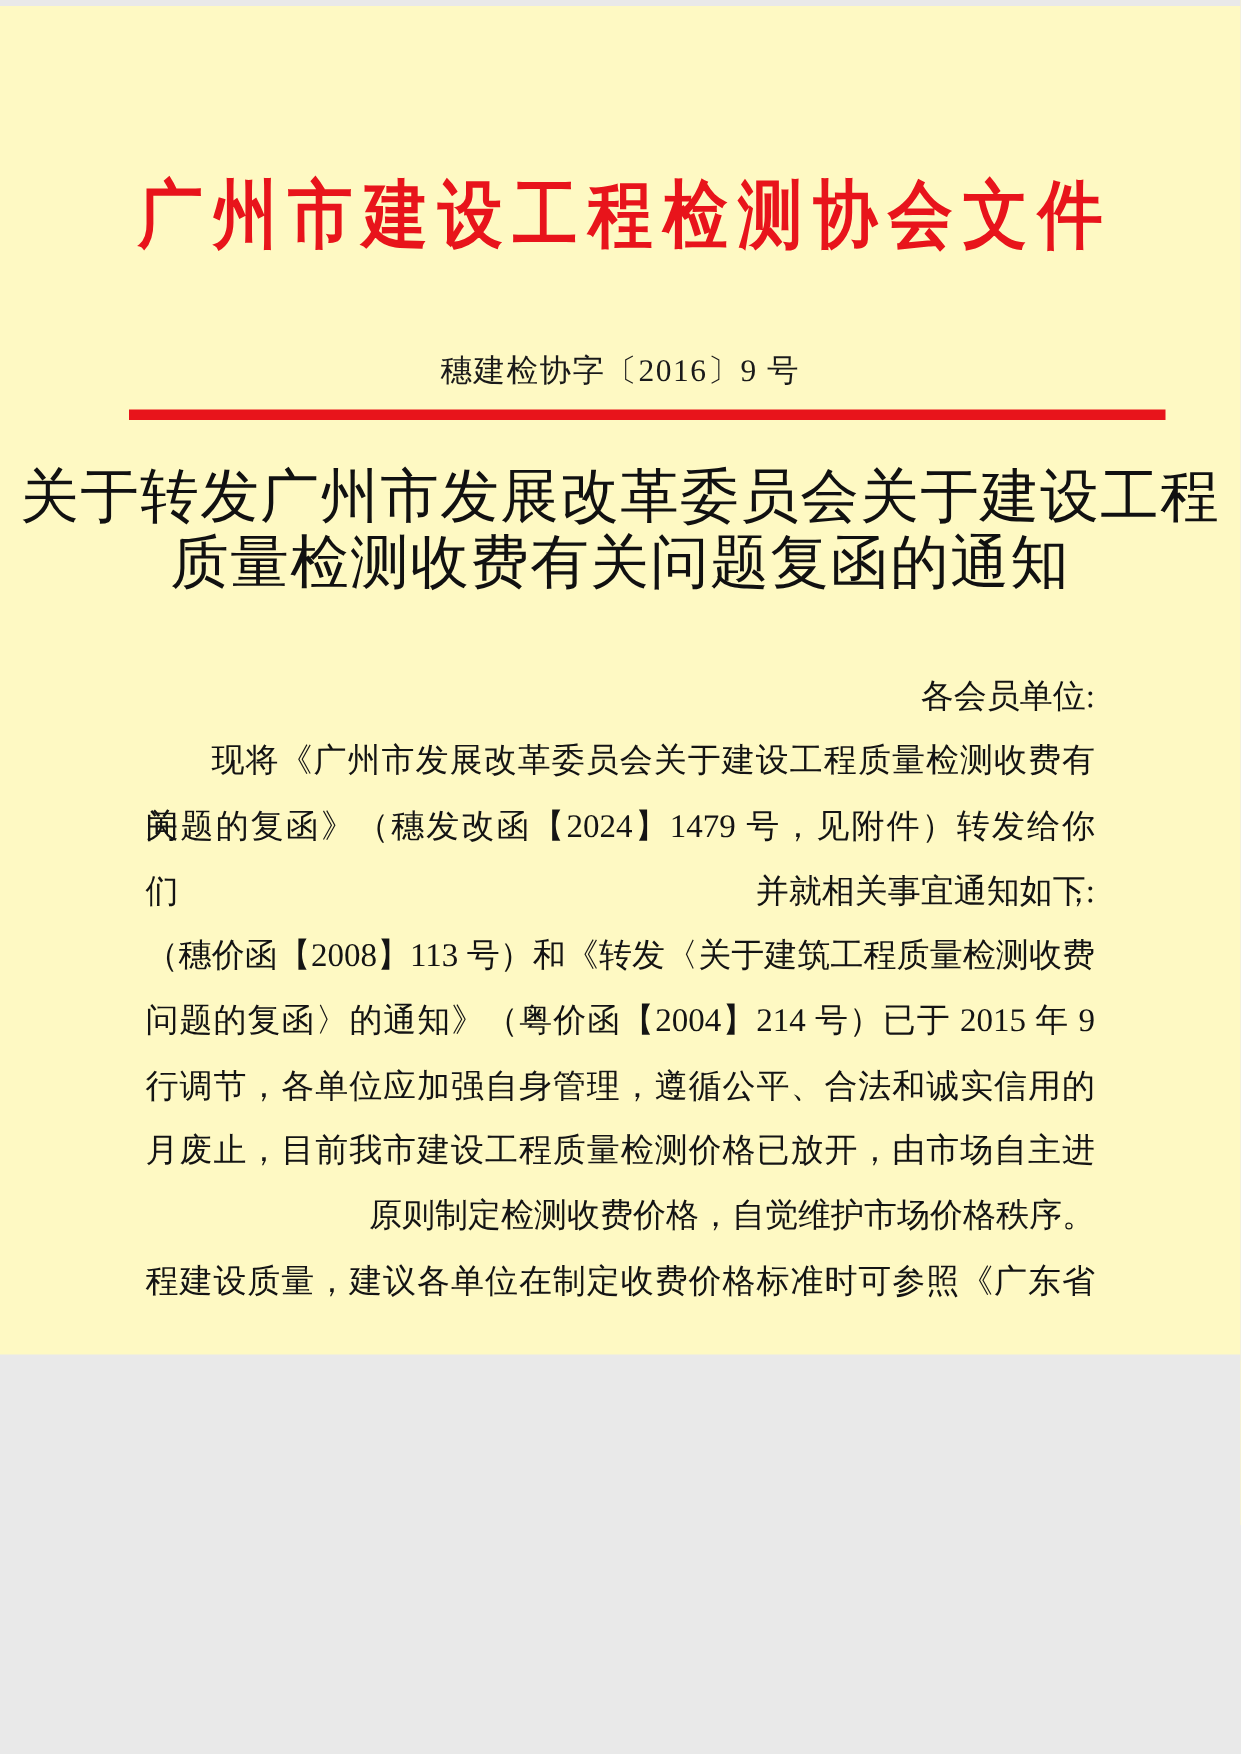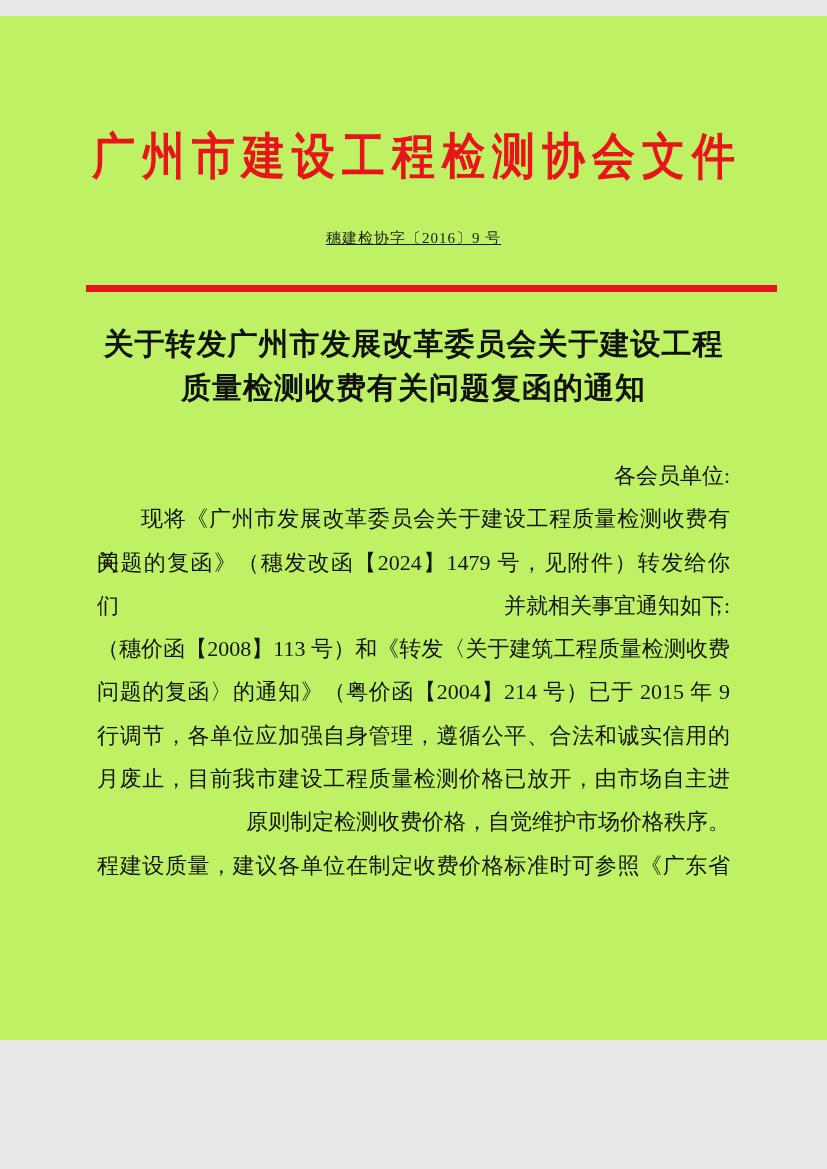--- a/index.html
+++ b/index.html
@@ -1,21 +1,21 @@
 <!DOCTYPE html>
 <html><head>
 <meta charset="utf-8">
 <style>
   html, body { margin: 0; padding: 0; background: #e9e9e9; }
   .page {
     position: relative;
     width: 827px;
-    height: 1024px;
-    margin: 16px auto;
-    background: #bef264;
+    height: 899px;
+    margin: 4px auto;
+    background: #fef9c3;
     overflow: hidden;
     font-family: "Liberation Serif", "DejaVu Serif", serif;
     color: #161616;
   }
   .org-title {
     position: absolute;
     top: 116px;
     left: 0;
     width: 100%;
     text-align: center;
@@ -25,49 +25,47 @@
     padding-left: 7px;
     box-sizing: border-box;
     line-height: 1;
     color: #e8141b;
     transform: scaleY(1.15);
     transform-origin: center top;
     white-space: nowrap;
   }
   .doc-number {
     position: absolute;
-    top: 207px;
+    top: 228px;
     left: 0;
     width: 100%;
     text-align: center;
-    font-size: 15px;
+    font-size: 21px;
     line-height: 30px;
     letter-spacing: 1px;
     color: #1a1a1a;
-    text-decoration: underline;
   }
   .divider {
     position: absolute;
     top: 269px;
     left: 86px;
     width: 691px;
     height: 7px;
     background: #e8141b;
   }
   .doc-title {
     position: absolute;
     top: 306px;
     left: 0;
     width: 100%;
     text-align: center;
-    font-size: 30px;
+    font-size: 39px;
     line-height: 44px;
     letter-spacing: 1px;
     color: #111;
-    font-weight: bold;
   }
   .body-block {
     position: absolute;
     top: 438px;
     left: 97px;
     width: 633px;
     font-size: 22px;
     color: #141414;
   }
   .ln {

